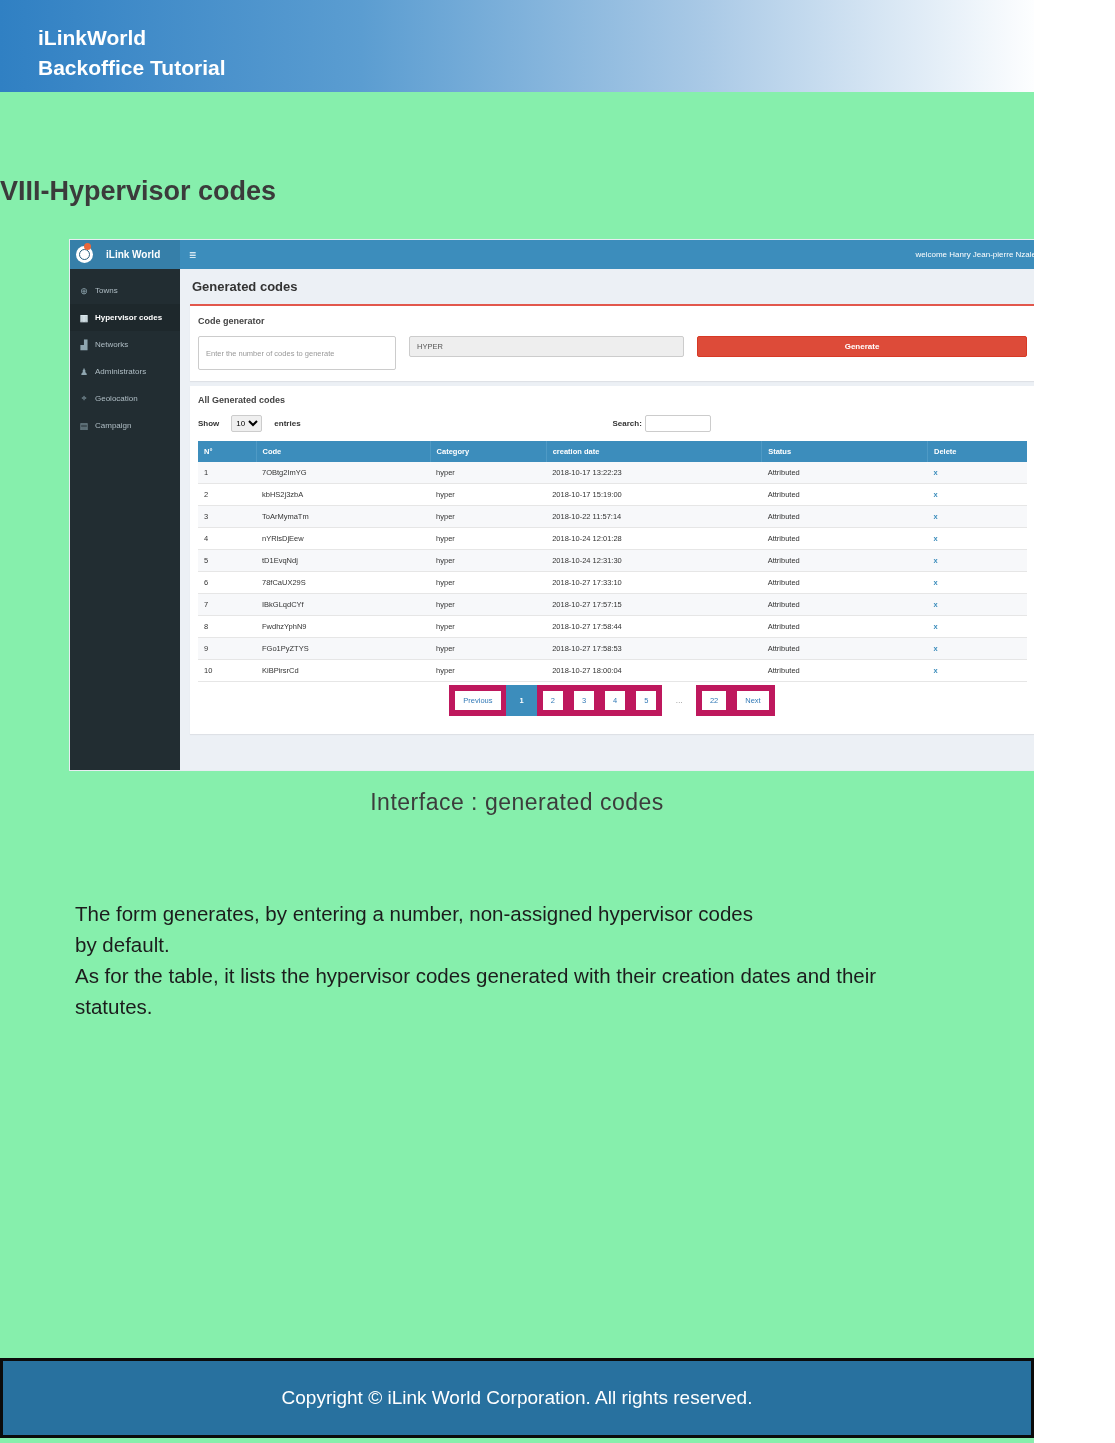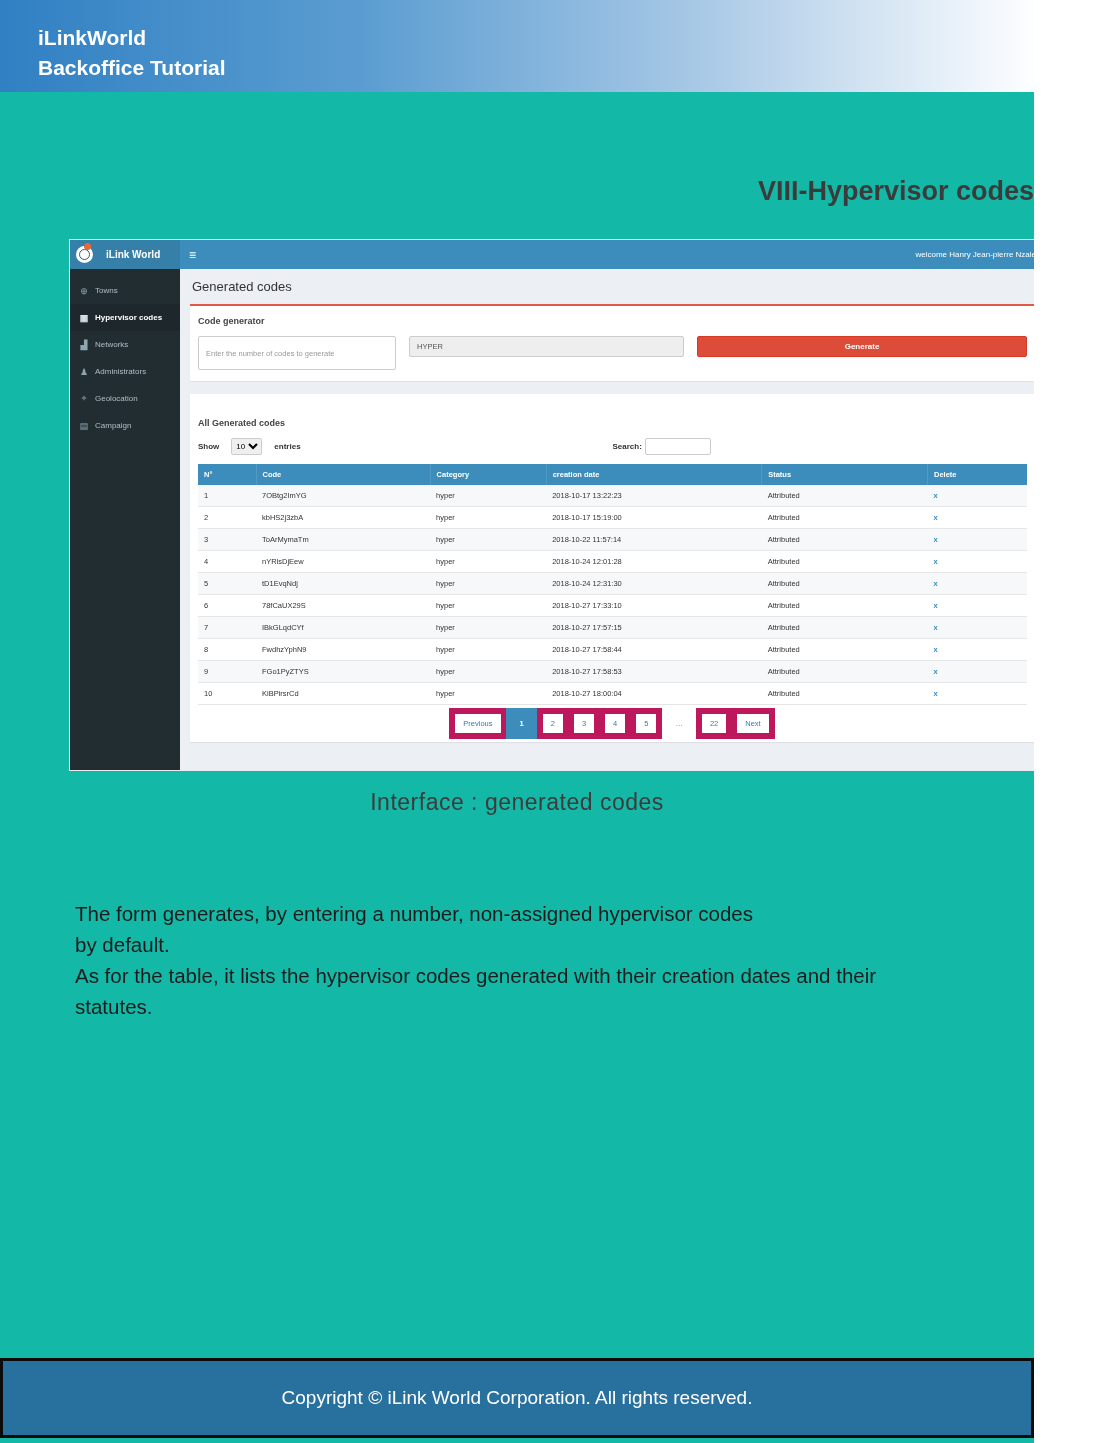--- a/index.html
+++ b/index.html
@@ -1,30 +1,30 @@
 <!DOCTYPE html>
 <html style="--banner_left: #3080c3; --navbar: #3c8dbc; --logo_bg: #367fa9; --sidebar: #222d32; --sidebar_active: #1e282c; --red_line: #e2574c; --accent_red: #dd4b39; --table_header: #3c8dbc; --footer_bg: #28719f;"><head>
 <meta charset="utf-8">
 <style>
   * { margin:0; padding:0; box-sizing:border-box; }
   html,body { background:#fff; }
   .page {
-    position:relative; width:1034px; height:1443px; background:#14b8a6;
+    position:relative; width:1034px; height:1443px; background:#86efac;
     font-family:"Liberation Sans", sans-serif; overflow:hidden;
   }
 
   
   .banner {
     height:92px; padding:23px 0 0 38px; color:#fff;
     font-size:21px; font-weight:700; line-height:30px;
     background:linear-gradient(90deg, var(--banner_left) 0%, #5b9dd1 35%, #a9c9e6 68%, #fdfeff 100%);
   }
 
   
-  .doc-title { margin-top:84px; text-align:right; font-size:27px; font-weight:700; color:#3b3b3b; line-height:30px; }
+  .doc-title { margin-top:84px; text-align:left; font-size:27px; font-weight:700; color:#3b3b3b; line-height:30px; }
   .intro { margin:17px 0 0 60px; font-size:19.5px; line-height:28.5px; color:#3a3a3a; }
   .caption { margin-top:19px; text-align:center; font-size:23px; font-weight:400; color:#3c3c3c; letter-spacing:.5px; }
   .bodytext { margin:82px 0 0 75px; font-size:20.5px; line-height:31px; color:#1c1c1c; }
 
   
   .shot { position:relative; margin:34px 0 0 70px; width:975px; height:530px; background:#ecf0f5; box-shadow:0 0 0 1px #e9edf2; }
   .topbar { display:flex; height:29px; }
   .logo { width:110px; background:var(--logo_bg); color:#fff; font-weight:700; font-size:10px;
           display:flex; align-items:center; gap:13px; padding-left:6px; }
   .logo-circle { position:relative; width:17px; height:17px; background:#fff; border-radius:50%; flex:none; }
@@ -37,33 +37,33 @@
 
   .body-row { display:flex; height:501px; }
   .sidebar { width:110px; background:var(--sidebar); padding-top:8px; }
   .side-item { height:27px; display:flex; align-items:center; gap:6px; padding-left:9px;
                color:#b0bec5; font-size:8px; cursor:pointer; }
   .side-item .icon { width:10px; font-size:9px; color:#8fa6b0; text-align:center; }
   .side-item.active { background:var(--sidebar_active); color:#fff; font-weight:700; }
   .side-item.active .icon { color:#d9e6ec; }
 
   .content { flex:1; background:#ecf0f5; padding:8px 10px 0 10px; overflow:hidden; }
-  .page-heading { font-size:13px; font-weight:400; color:#333; margin:2px 0 10px 2px; }
+  .page-heading { font-size:13px; font-weight:700; color:#333; margin:2px 0 10px 2px; }
 
   .panel { background:#fff; box-shadow:0 1px 1px rgba(0,0,0,.06); }
   .generator-panel { border-top:2px solid var(--red_line); padding:8px 8px 11px; }
   .panel-title { font-size:9px; font-weight:700; color:#444; margin:2px 0 10px; }
   .form-row { display:flex; gap:13px; }
   .num-input { width:198px; height:21px; border:1px solid #ccc; border-radius:2px; font-size:7.5px; padding:16px 7px; color:#333; font-family:inherit; }
   .num-input::placeholder { color:#999; }
   .cat-input { width:275px; height:21px; background:#eee; border:1px solid #ccc; border-radius:2px; font-size:7.5px; padding:0 7px; color:#555; font-family:inherit; }
   .generate-btn { flex:1; height:21px; background:var(--accent_red); border:1px solid #d73925; border-radius:2px;
                   color:#fff; font-size:8px; font-weight:700; cursor:pointer; font-family:inherit; }
 
-  .table-panel { margin-top:13px; padding:22px 8px 0; height:348px; overflow:hidden; }
+  .table-panel { margin-top:5px; padding:7px 8px 0; height:348px; overflow:hidden; }
   .controls { position:relative; height:26px; margin-top:5px; font-size:8px; color:#333; }
   .show-entries { display:flex; align-items:center; gap:12px; font-weight:600; }
   .show-entries select { font-size:8px; height:17px; border:1px solid #ccc; border-radius:2px; font-family:inherit; }
   .search-box { position:absolute; left:50%; top:0; display:flex; align-items:center; gap:3px; font-weight:600; }
   .search-box input { width:66px; height:17px; border:1px solid #ccc; border-radius:2px; font-family:inherit; font-size:8px; padding:0 4px; }
 
   table.codes { width:100%; border-collapse:collapse; font-size:7.5px; }
   .codes th { background:var(--table_header); color:#fff; text-align:left; font-weight:700;
               padding:6px 6px; border-right:1px solid #4f9ac5; }
   .codes th:last-child { border-right:none; }

